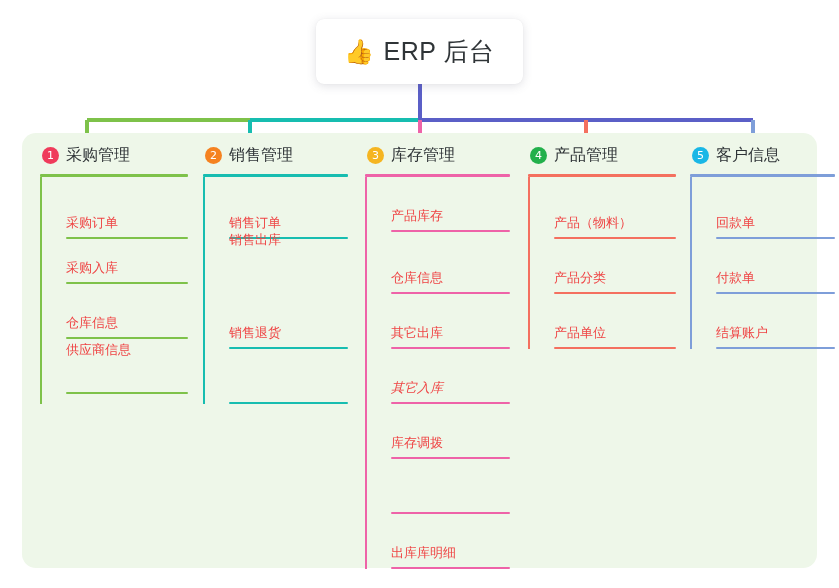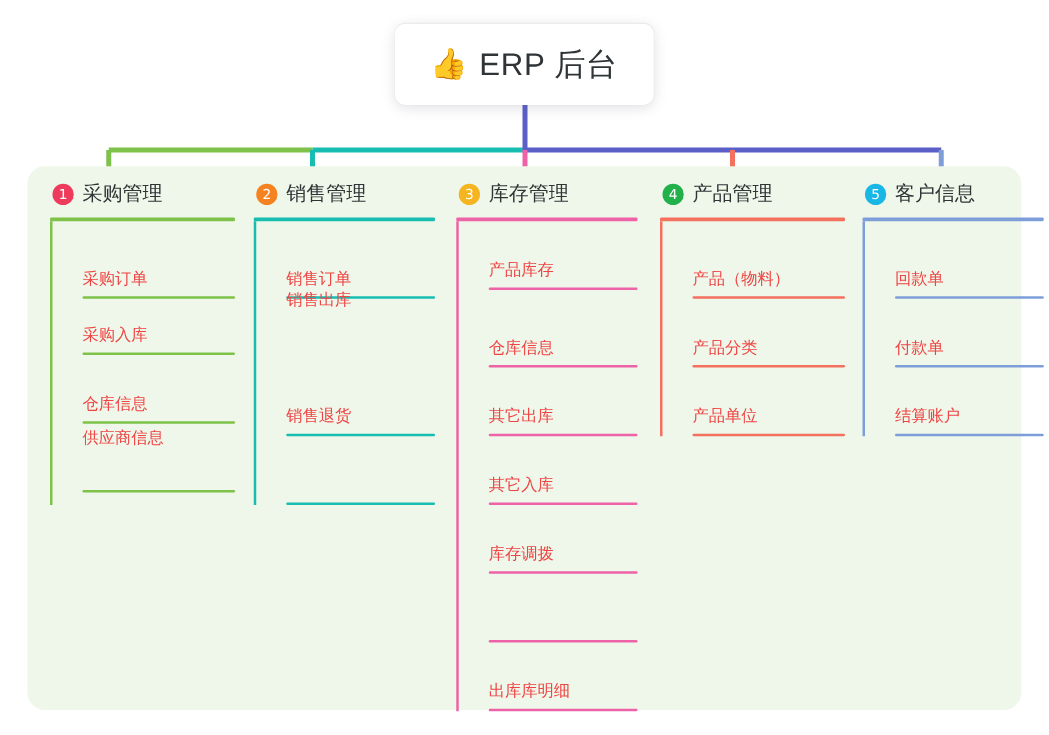--- a/index.html
+++ b/index.html
@@ -217,21 +217,21 @@
           <div class="item-rule" style="background: rgb(238, 99, 168);"></div>
         </div>
         <div class="item" style="height: 62px;">
           <div class="item-label">仓库信息</div>
           <div class="item-rule" style="background: rgb(238, 99, 168);"></div>
         </div>
         <div class="item" style="height: 55px;">
           <div class="item-label">其它出库</div>
           <div class="item-rule" style="background: rgb(238, 99, 168);"></div>
         </div>
-        <div class="item" style="height: 55px;">
+        <div class="item" style="height: 55px; font-style: italic;">
           <div class="item-label">其它入库</div>
           <div class="item-rule" style="background: rgb(238, 99, 168);"></div>
         </div>
         <div class="item" style="height: 55px;">
           <div class="item-label">库存调拨</div>
           <div class="item-rule" style="background: rgb(238, 99, 168);"></div>
         </div>
         <div class="item" style="height: 55px;">
           <div class="item-rule" style="background: rgb(238, 99, 168);"></div>
         </div>

